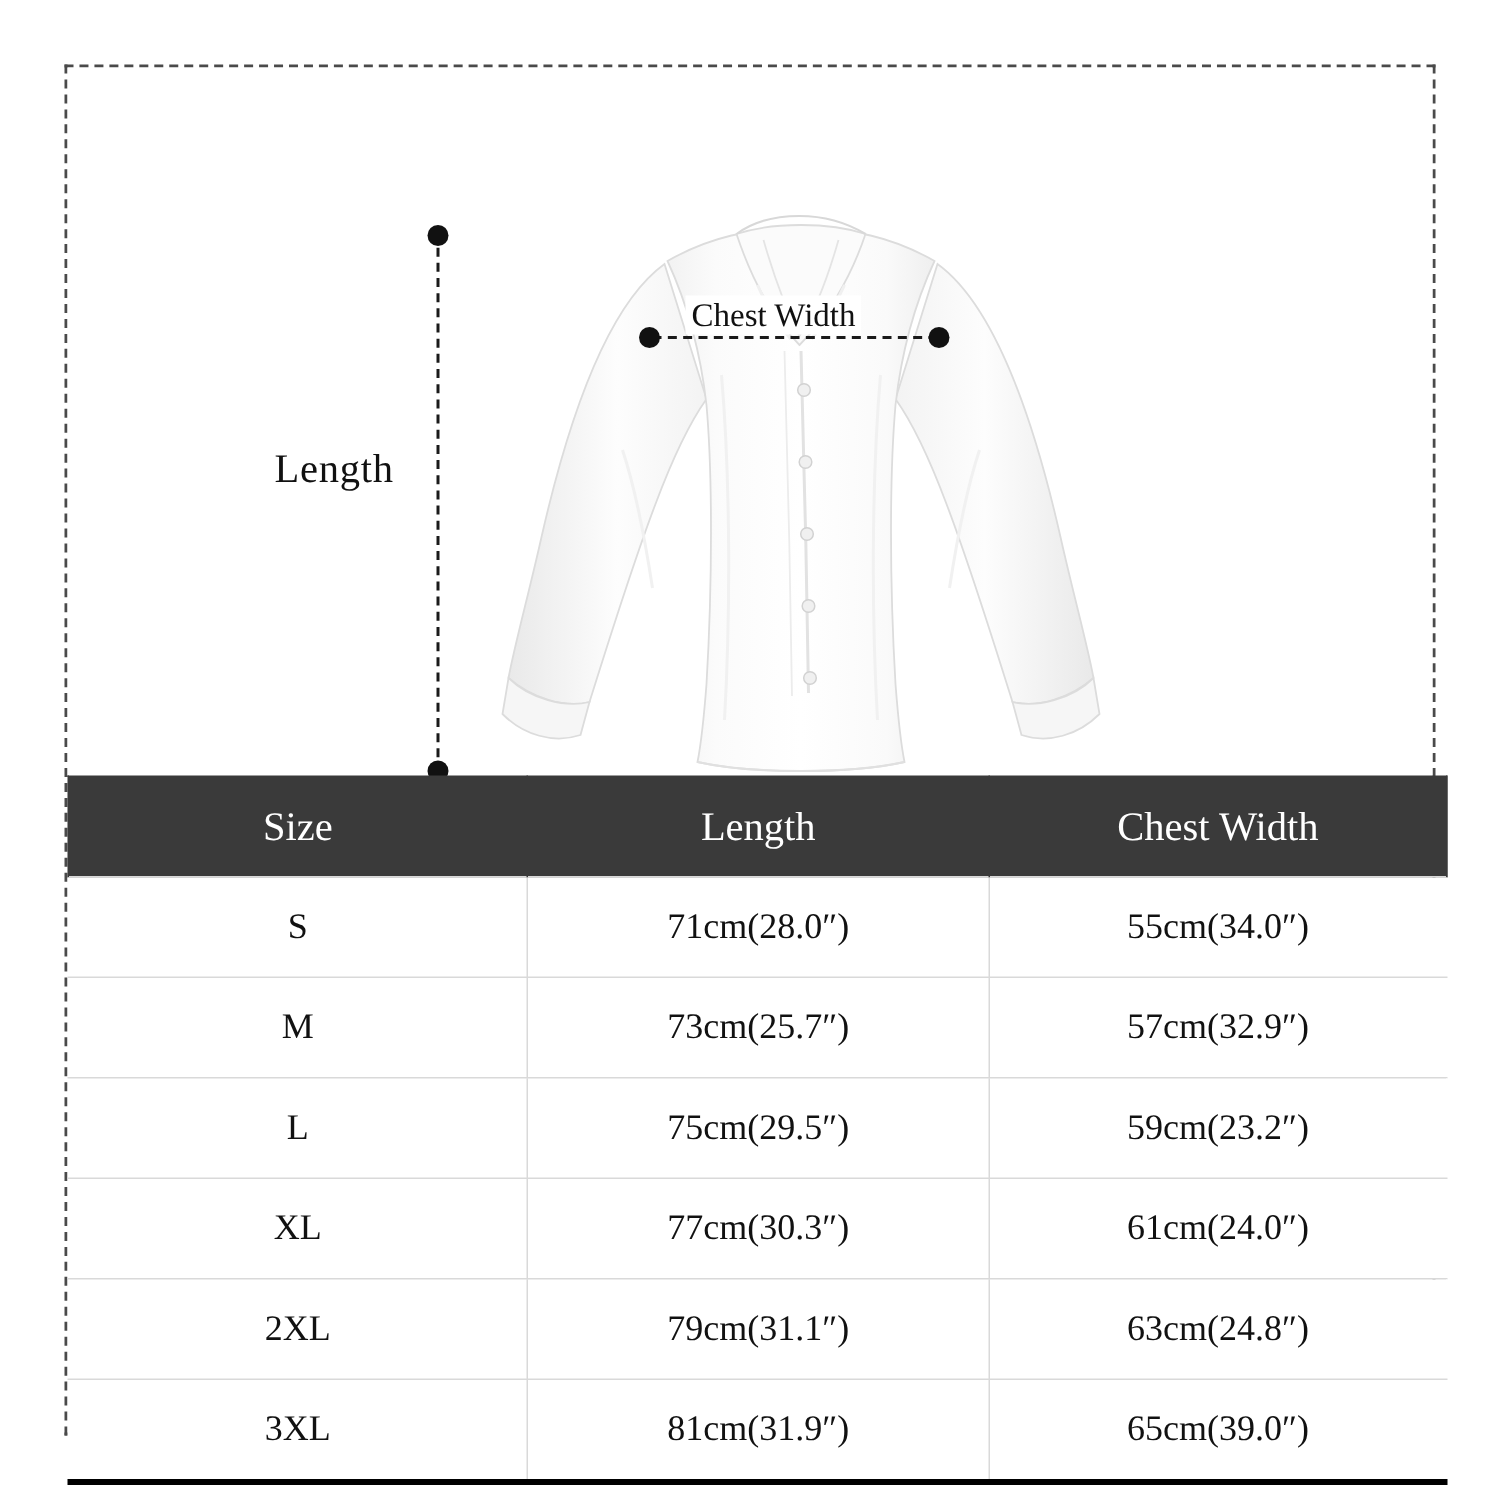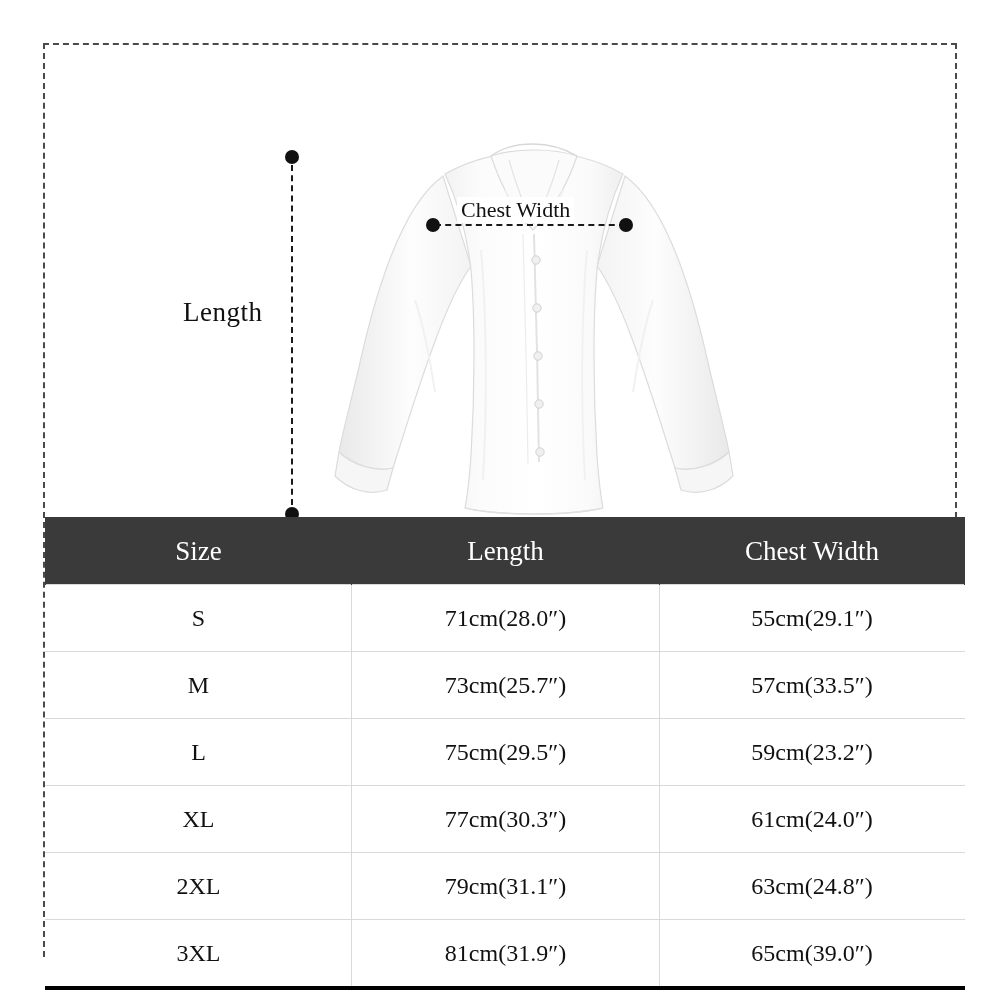--- a/index.html
+++ b/index.html
@@ -231,26 +231,26 @@
       <tr>
         <th class="col-size">Size</th>
         <th class="col-length">Length</th>
         <th class="col-chest">Chest Width</th>
       </tr>
     </thead>
     <tbody>
       <tr>
         <td>S</td>
         <td>71cm(28.0″)</td>
-        <td>55cm(29.1″)</td>
+        <td>55cm(34.0″)</td>
       </tr>
       <tr>
         <td>M</td>
         <td>73cm(25.7″)</td>
-        <td>57cm(33.5″)</td>
+        <td>57cm(32.9″)</td>
       </tr>
       <tr>
         <td>L</td>
         <td>75cm(29.5″)</td>
         <td>59cm(23.2″)</td>
       </tr>
       <tr>
         <td>XL</td>
         <td>77cm(30.3″)</td>
         <td>61cm(24.0″)</td>

